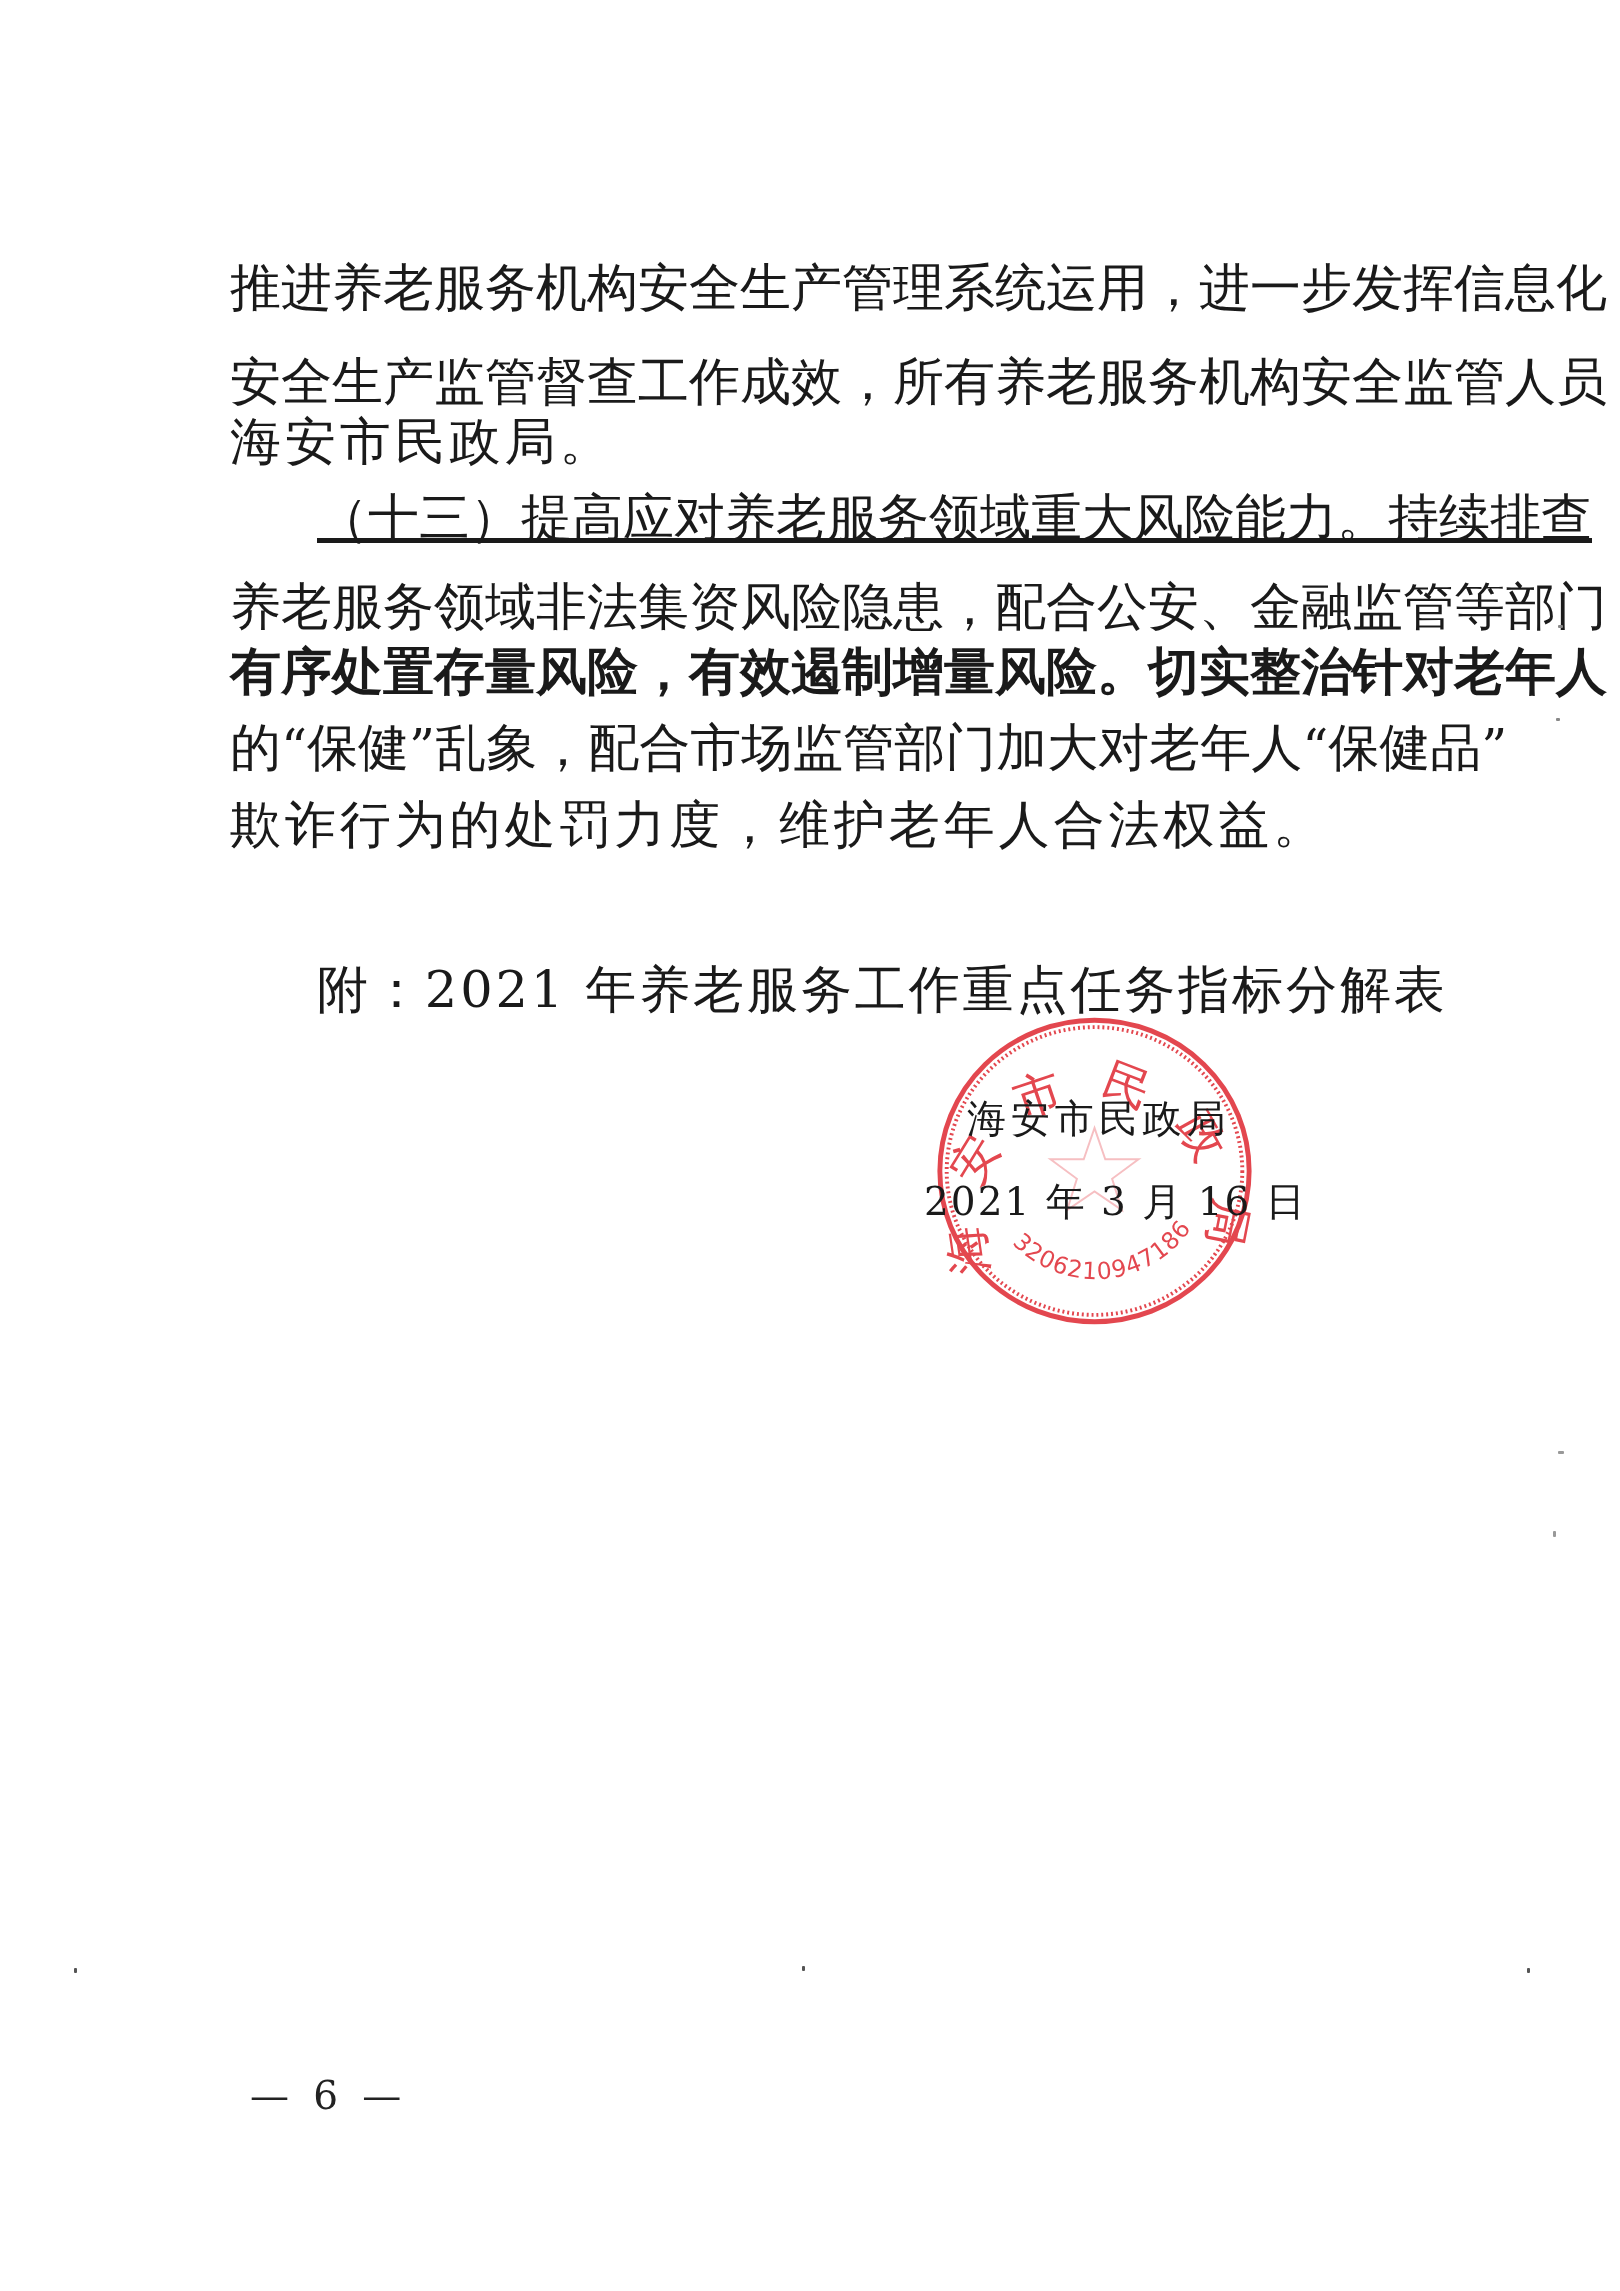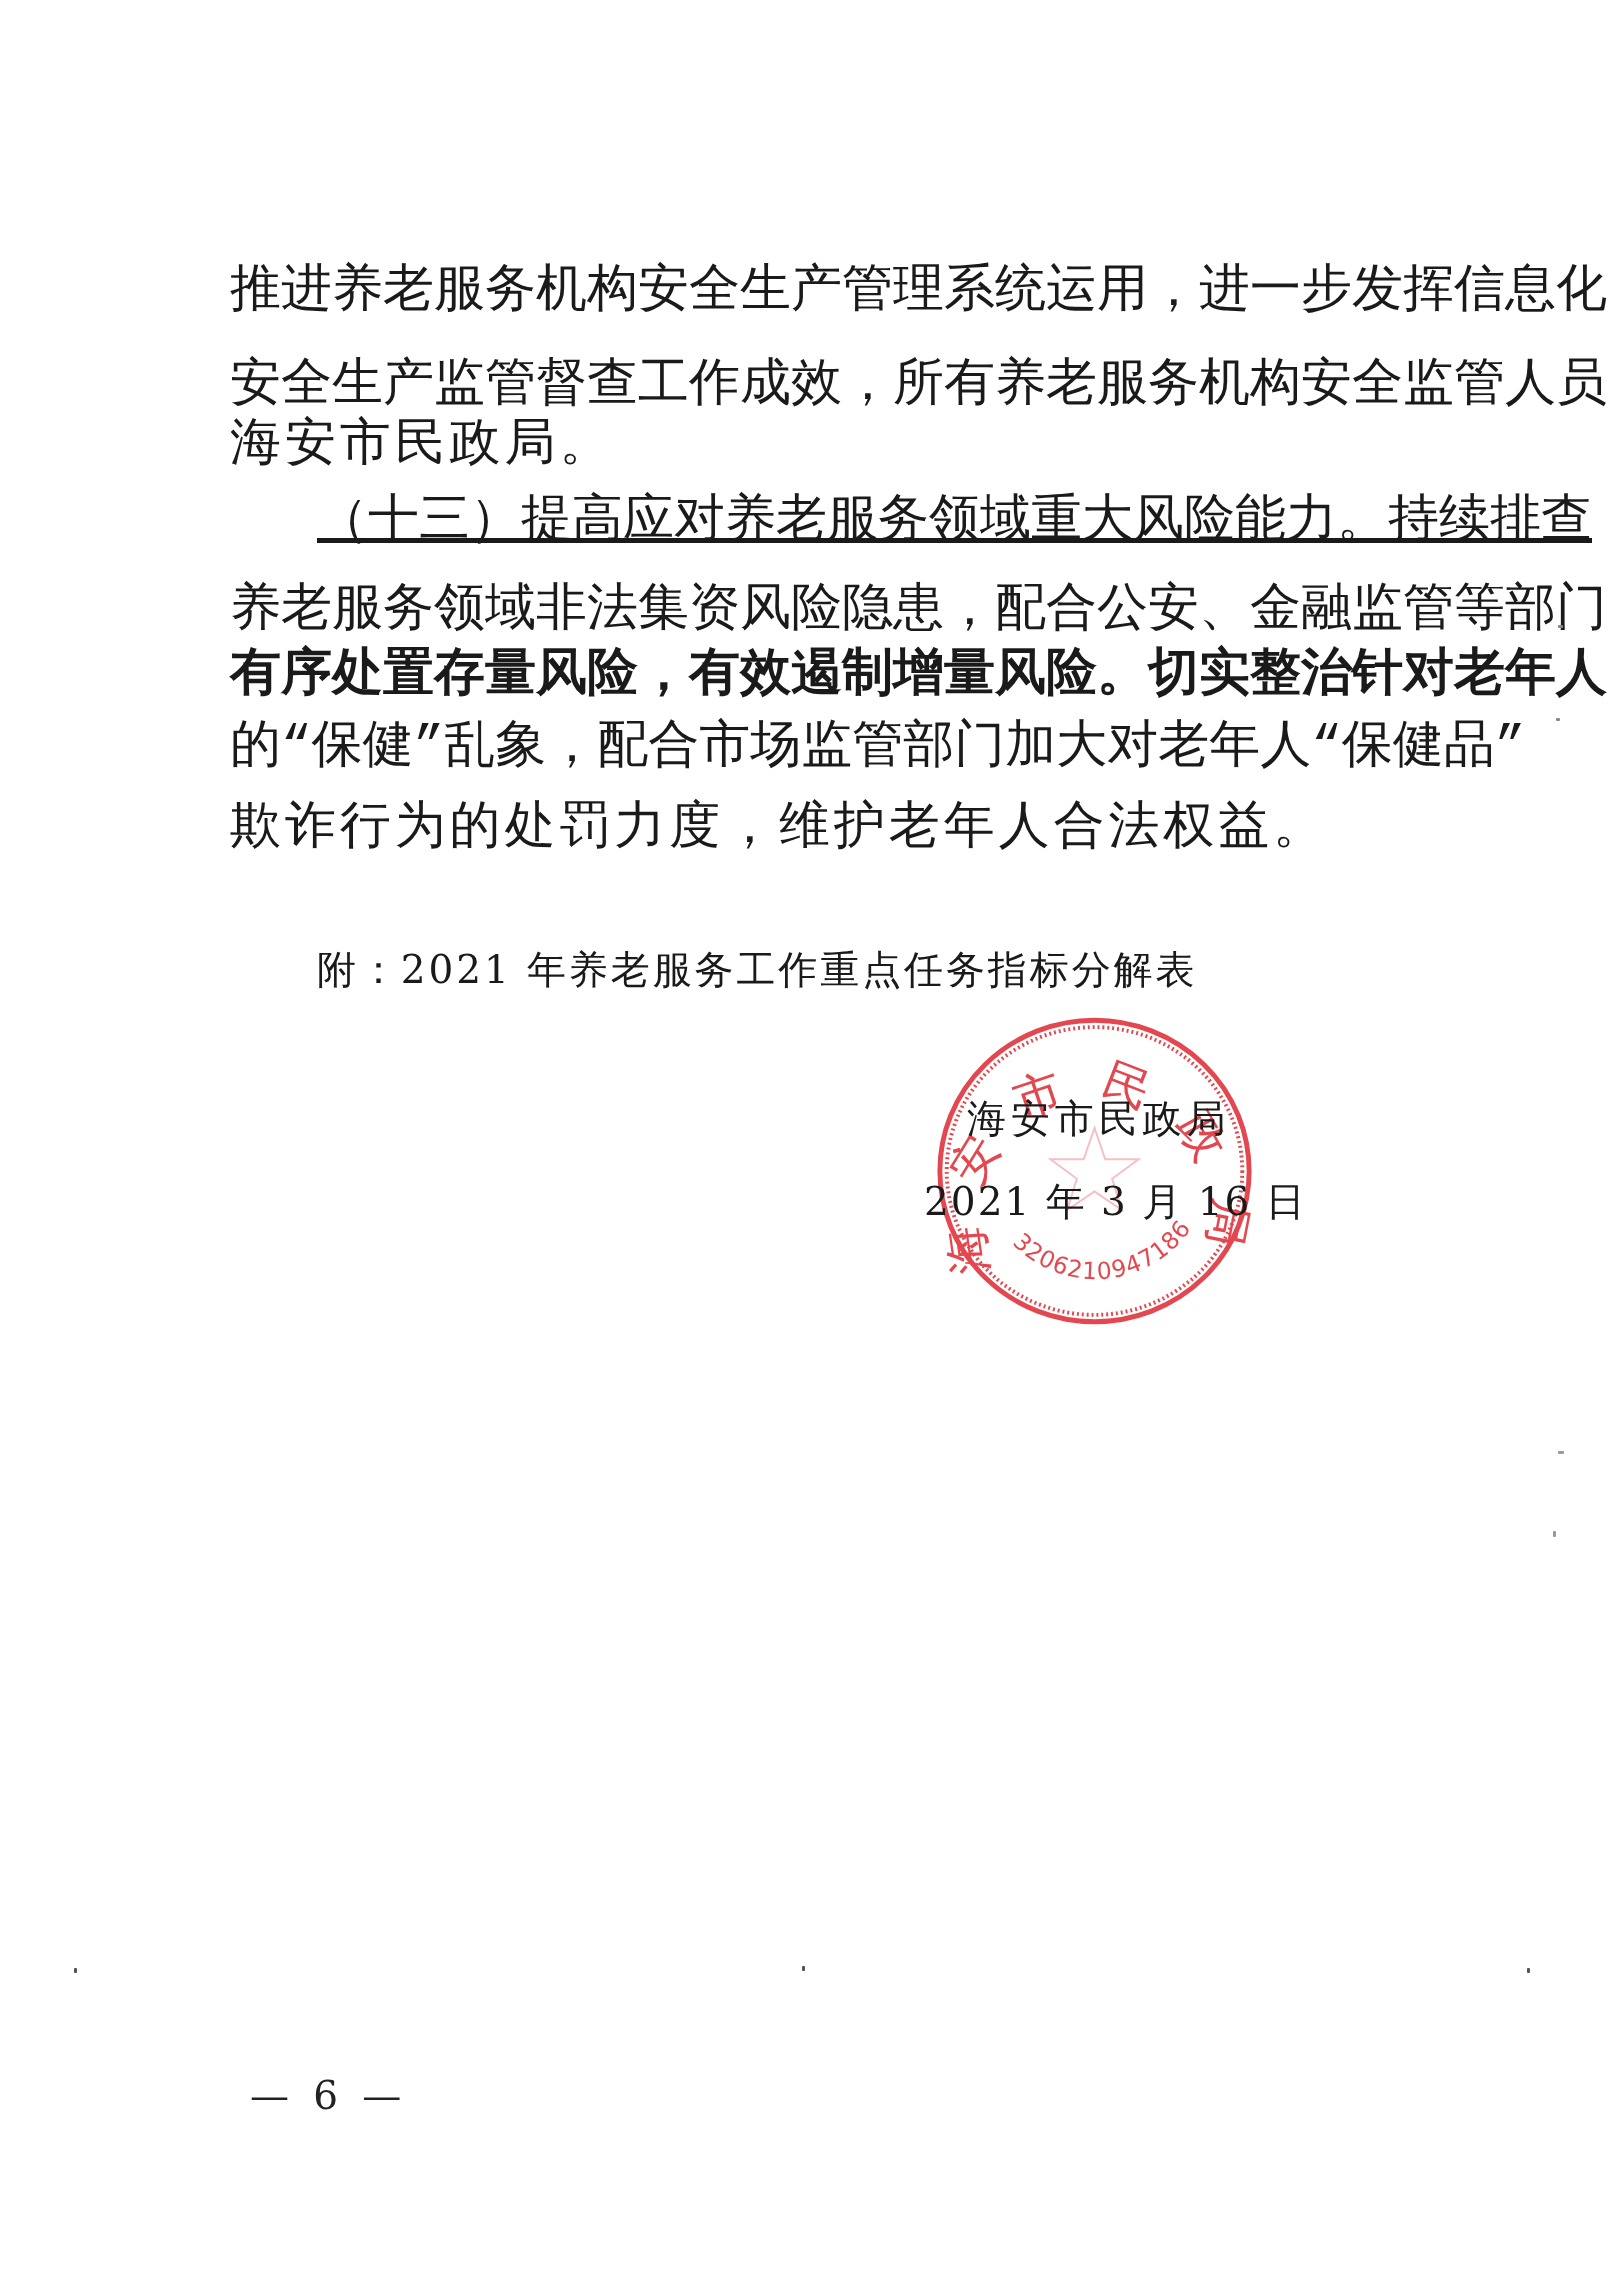--- a/index.html
+++ b/index.html
@@ -3,42 +3,42 @@
 <meta charset="utf-8">
 <style>
   html, body { margin: 0; padding: 0; background: #ffffff; }
   body { width: 1620px; height: 2292px; position: relative; overflow: hidden;
          font-family: "DejaVu Serif", "Liberation Serif", serif; color: #1a1a1a; }
   .line { position: absolute; left: 230px; width: 1164px; height: 45px;
           font-size: 51px; line-height: 45px; white-space: nowrap;
           text-align: justify; text-align-last: justify; }
   .line.indent { left: 317px; width: 1078px; text-decoration: underline; }
   .line.short { text-align: left; text-align-last: auto; letter-spacing: 3.9px; }
-  .attach { position: absolute; left: 317px; top: 945px; font-size: 39px; line-height: 49px;
+  .attach { position: absolute; left: 317px; top: 965px; font-size: 51px; line-height: 49px;
             letter-spacing: 2.9px; white-space: nowrap; }
   .sig { position: absolute; font-size: 39px; line-height: 45px; white-space: nowrap; z-index: 2; }
   .sig-org { left: 967px; top: 1096px; letter-spacing: 4.9px; }
   .sig-date { left: 924px; top: 1179px; letter-spacing: 2px; text-align: right; }
   .stamp { position: absolute; left: 933px; top: 1012px; width: 323px; height: 318px; z-index: 1; opacity: 0.9; }
   .page-num { position: absolute; left: 250px; top: 2076px; font-size: 39px; line-height: 39px;
               white-space: nowrap; letter-spacing: 5.9px; color: #222; }
   .speck { position: absolute; background: #555; border-radius: 1px; }
 </style>
 </head>
 <body>
 
 <div>
 
   <div class="line" style="top:265px;">推进养老服务机构安全生产管理系统运用，进一步发挥信息化</div>
   <div class="line" style="top:341px;margin-top:18px;">安全生产监管督查工作成效，所有养老服务机构安全监管人员</div>
   <div class="line short" style="top:419px;">海安市民政局。</div>
   <div class="line indent" style="top:495px;">（十三）提高应对养老服务领域重大风险能力。持续排查</div>
   <div class="line" style="top:584px;">养老服务领域非法集资风险隐患，配合公安、金融监管等部门</div>
   <div class="line" style="top:649px;font-weight:bold;">有序处置存量风险，有效遏制增量风险。切实整治针对老年人</div>
-  <div class="line" style="top:725px;font-family:Liberation Mono, monospace;">的“保健”乱象，配合市场监管部门加大对老年人“保健品”</div>
+  <div class="line" style="top:725px;">的“保健”乱象，配合市场监管部门加大对老年人“保健品”</div>
   <div class="line short" style="top:802px;">欺诈行为的处罚力度，维护老年人合法权益。</div>
 
   <div class="attach">附：2021 年养老服务工作重点任务指标分解表</div>
 
   <svg class="stamp" viewBox="0 0 330 324">
     <defs>
       <path id="ringPath" d="M 62 262 A 118 118 0 1 1 270 262"></path>
       <path id="codePath" d="M 62 210 A 118 118 0 0 0 275 200"></path>
     </defs>
     <ellipse cx="165" cy="162" rx="158" ry="154" fill="none" stroke="#e1343c" stroke-width="5"></ellipse>

